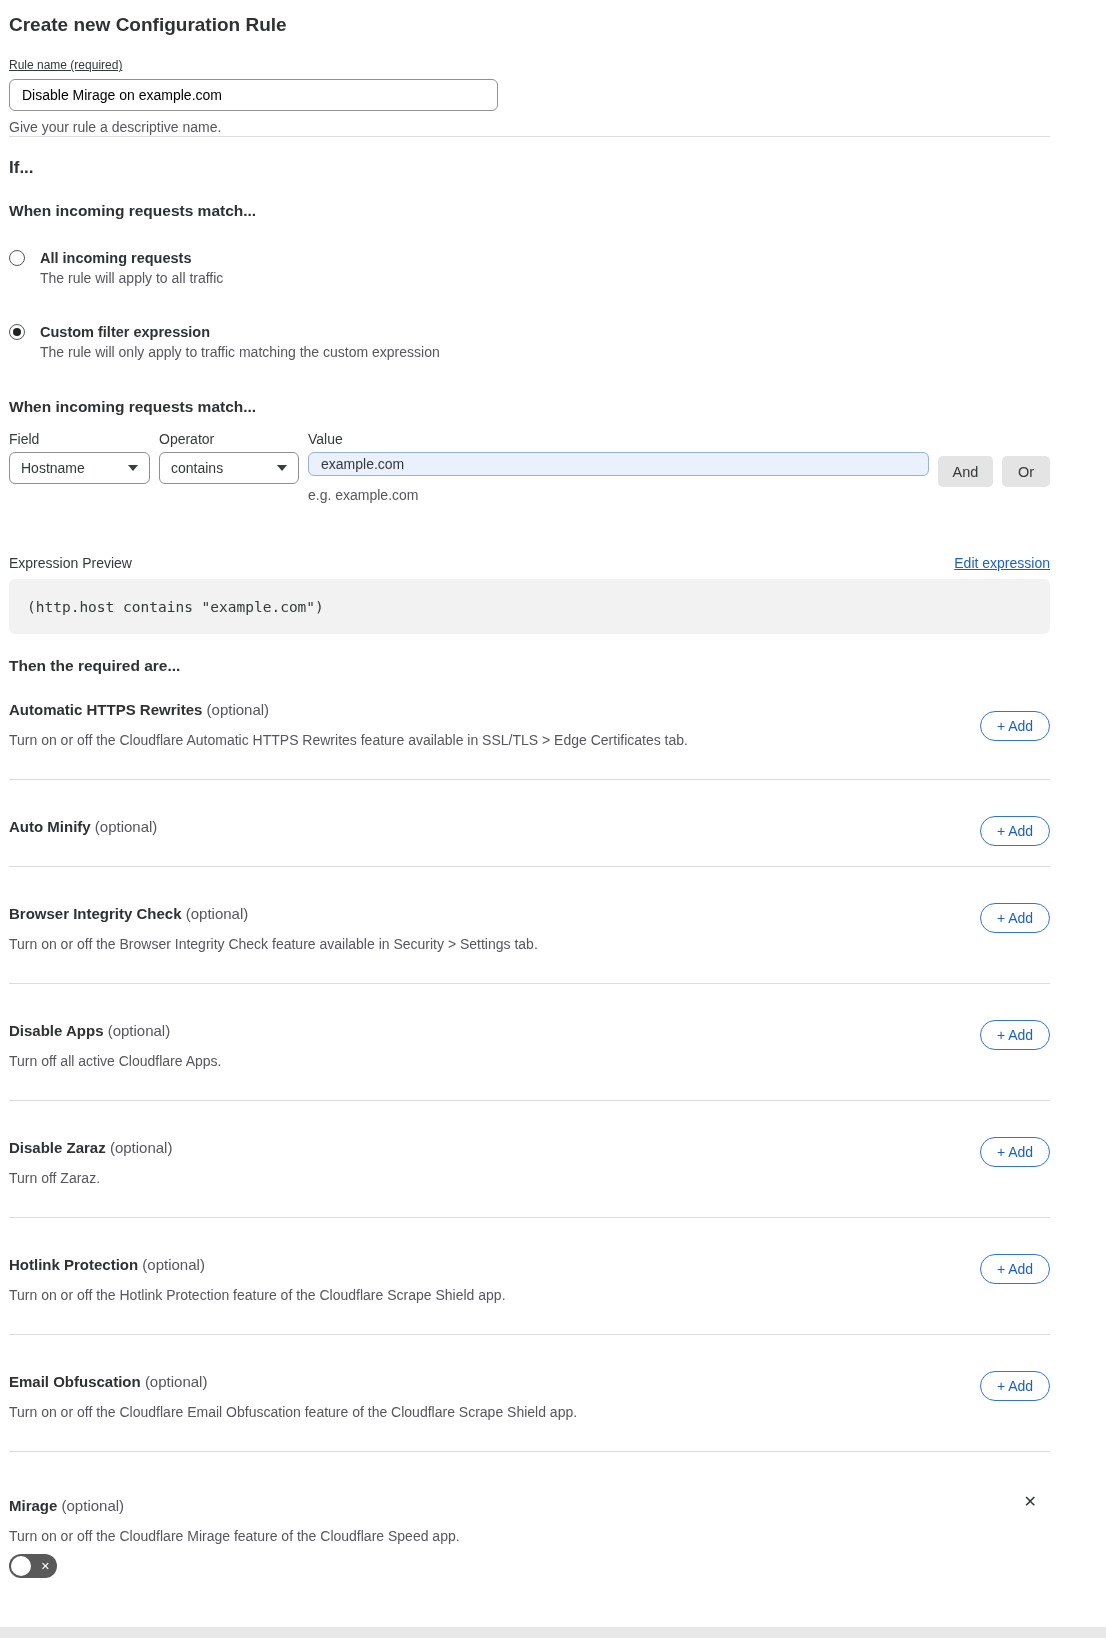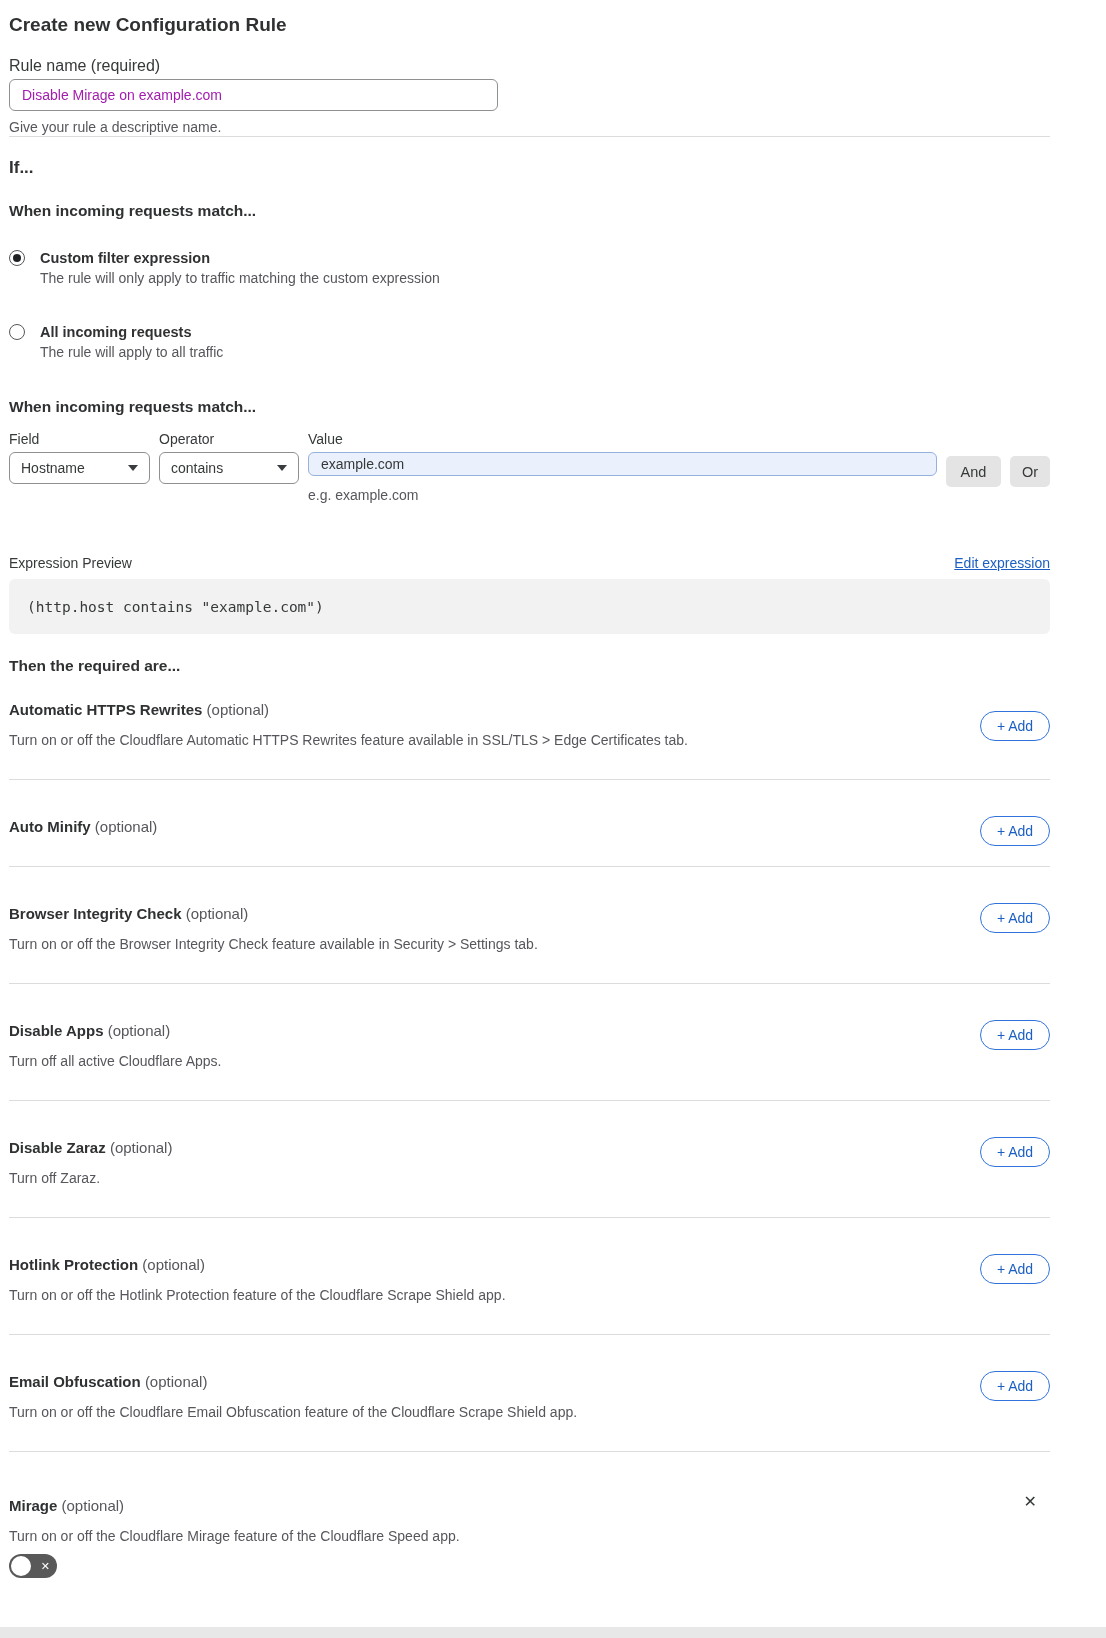--- a/index.html
+++ b/index.html
@@ -5,25 +5,25 @@
   * { margin:0; padding:0; box-sizing:border-box; }
   html,body { background:#ffffff; }
   body {
     width:1106px; height:1638px; position:relative; overflow:hidden;
     font-family:"Liberation Sans", sans-serif; color:#36393a;
   }
   .page { padding:14px 56px 0 9px; position:relative; }
 
   .h1 { font-size:19px; line-height:22px; font-weight:700; color:#2f3133; }
 
-  .field-label { margin-top:21px; font-size:16px; line-height:17px; color:#36393a; display:block; }
+  .field-label { margin-top:21px; font-size:12px; line-height:17px; color:#36393a; display:block;text-decoration:underline; }
   .text-input {
     display:block; margin-top:5px; width:489px; height:32px;
     border:1px solid #8f9191; border-radius:6px; padding:0 12px;
-    font-family:"Liberation Sans", sans-serif; font-size:14px; color:#a21caf; background:#fff; outline:none;
+    font-family:"Liberation Sans", sans-serif; font-size:14px; color:#000000; background:#fff; outline:none;
   }
   .help-text { margin-top:8px; font-size:14px; line-height:17px; color:#56565c; }
 
   hr.divider { border:none; border-top:1px solid #dcdcdc; margin:0; }
   .top-divider { margin-top:15px; }
 
   .if-h { margin-top:21px; font-size:17px; line-height:20px; font-weight:700; color:#2f3133; }
   .sub-h { margin-top:24px; font-size:15.5px; line-height:18px; font-weight:700; color:#2f3133; }
 
   .radio-option { display:flex; align-items:flex-start; margin-top:29px; }
@@ -59,21 +59,21 @@
     border:1px solid #97b1dd; border-radius:6px; padding:0 12px;
     background:#eaf1fc; font-family:"Liberation Sans", sans-serif; font-size:14px; color:#36393a; outline:none;
   }
   .value-help { margin-top:11px; font-size:14px; line-height:17px; color:#56565c; }
   .btn-col { padding-top:21px; }
   .btn-gray {
     height:31px; margin-top:4px; border:none; border-radius:5px; background:#e4e4e4;
     font-family:"Liberation Sans", sans-serif; font-size:14.5px; color:#36393a; cursor:pointer;
   }
   .btn-and { width:55px; }
-  .btn-or { width:40px; }
+  .btn-or { width:48px; }
 
   .expr-header { margin-top:51px; display:flex; justify-content:space-between; align-items:baseline; }
   .expr-label { font-size:14px; line-height:17px; color:#36393a; }
   .link { font-size:14px; color:#1b5fc2; text-decoration:underline; cursor:pointer; }
   .expr-box {
     margin-top:7px; height:55px; background:#f2f2f2; border-radius:6px;
     display:flex; align-items:center; padding:0 18px;
     font-family:"DejaVu Sans Mono", monospace; font-size:14.5px; color:#36393a;
   }
 
@@ -122,37 +122,37 @@
   <label class="field-label">Rule name (required)</label>
   <input class="text-input" type="text" value="Disable Mirage on example.com" style="">
   <div class="help-text">Give your rule a descriptive name.</div>
 
   <hr class="divider top-divider">
 
   <div class="if-h">If...</div>
   <div class="sub-h">When incoming requests match...</div>
 
   <div class="radio-option">
+    <span class="radio-circle"></span>
+    <span class="radio-texts">
+      <div class="radio-label">All incoming requests</div>
+      <div class="radio-desc">The rule will apply to all traffic</div>
+    </span>
+  </div>
+
+  <div class="radio-option">
     <span class="radio-circle checked">
         <span class="dot"></span>
       </span>
     <span class="radio-texts">
       <div class="radio-label">Custom filter expression</div>
       <div class="radio-desc">The rule will only apply to traffic matching the custom expression</div>
     </span>
   </div>
 
-  <div class="radio-option">
-    <span class="radio-circle"></span>
-    <span class="radio-texts">
-      <div class="radio-label">All incoming requests</div>
-      <div class="radio-desc">The rule will apply to all traffic</div>
-    </span>
-  </div>
-
   <div class="sub-h builder-h">When incoming requests match...</div>
 
   <div class="builder-row">
     <div class="col-field">
       <span class="col-label">Field</span>
       <div class="select-box">
         <span>Hostname</span>
         <span class="chevron"></span>
       </div>
     </div>

